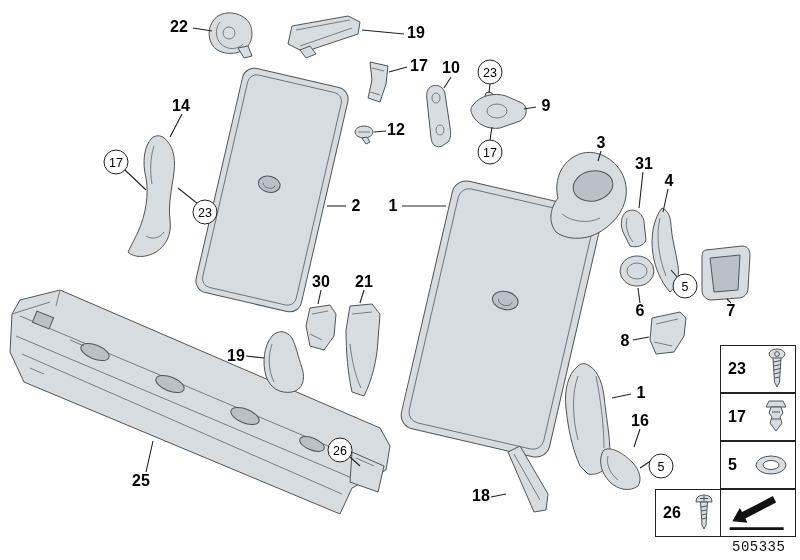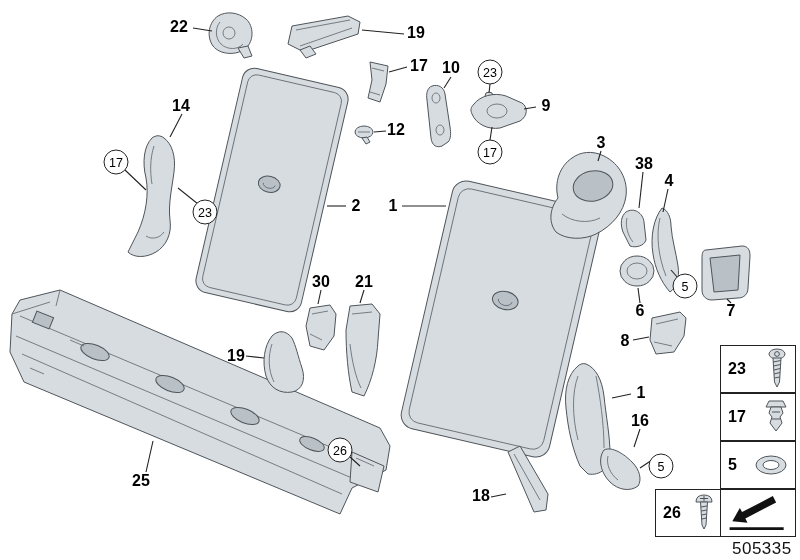--- a/index.html
+++ b/index.html
@@ -26,22 +26,23 @@
   }
   
   .legend-cell{
     position:absolute;border:1.6px solid #222;box-sizing:border-box;
     display:flex;align-items:center;background:#fff;
   }
   .legend-num{font-weight:bold;font-size:16px;margin-left:7px;}
   .legend-ic{margin-left:auto;margin-right:6px;display:flex;align-items:center;}
   .legend-ic.center{margin:0 auto;}
   .docnum{
-    position:absolute;left:732px;top:539px;font-size:17px;color:#111;
+    position:absolute;left:732px;top:539px;font-size:14px;color:#111;
     letter-spacing:.5px;
+    font-family:Liberation Mono, monospace;
   }
 </style>
 </head>
 <body>
 
 <div class="stage">
 
   <svg class="diagram" width="800" height="560" viewBox="0 0 800 560">
 
     <g>
@@ -212,21 +213,21 @@
   <div class="lbl" style="left:179px;top:27px">22</div>
   <div class="lbl" style="left:416px;top:33px">19</div>
   <div class="lbl" style="left:419px;top:66px">17</div>
   <div class="lbl" style="left:451px;top:68px">10</div>
   <div class="lbl" style="left:546px;top:106px">9</div>
   <div class="lbl" style="left:396px;top:130px">12</div>
   <div class="lbl" style="left:181px;top:106px">14</div>
   <div class="lbl" style="left:356px;top:206px">2</div>
   <div class="lbl" style="left:393px;top:206px">1</div>
   <div class="lbl" style="left:601px;top:143px">3</div>
-  <div class="lbl" style="left:644px;top:164px">38</div>
+  <div class="lbl" style="left:644px;top:164px">31</div>
   <div class="lbl" style="left:669px;top:181px">4</div>
   <div class="lbl" style="left:640px;top:311px">6</div>
   <div class="lbl" style="left:731px;top:311px">7</div>
   <div class="lbl" style="left:625px;top:341px">8</div>
   <div class="lbl" style="left:321px;top:282px">30</div>
   <div class="lbl" style="left:364px;top:282px">21</div>
   <div class="lbl" style="left:236px;top:356px">19</div>
   <div class="lbl" style="left:641px;top:393px">1</div>
   <div class="lbl" style="left:640px;top:421px">16</div>
   <div class="lbl" style="left:481px;top:496px">18</div>

